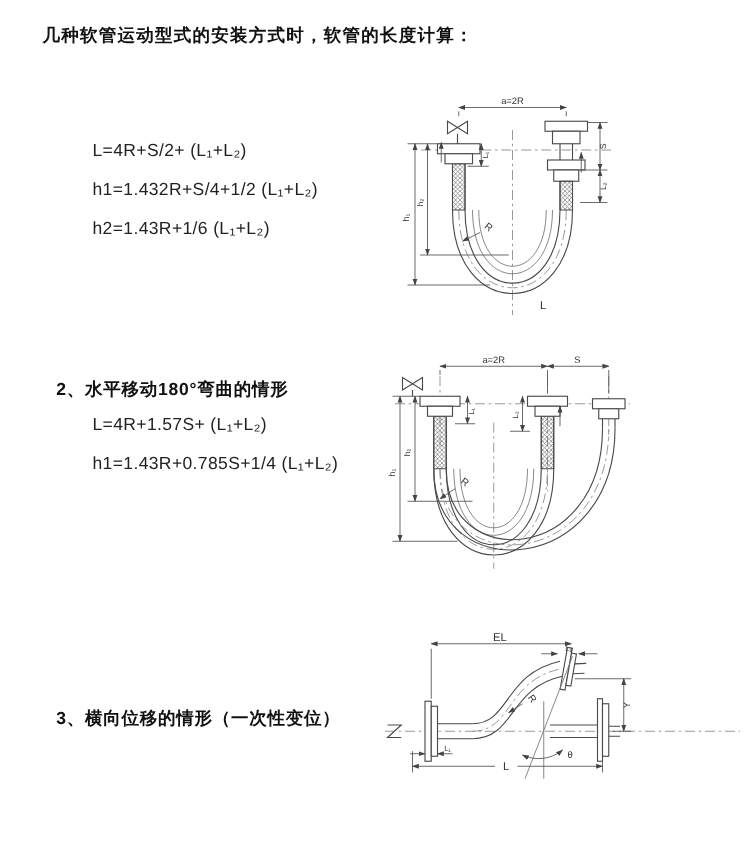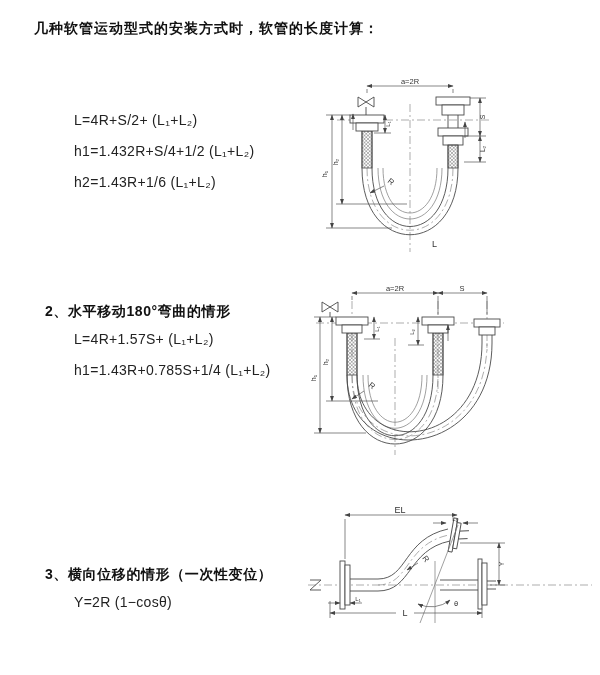--- a/index.html
+++ b/index.html
@@ -56,21 +56,20 @@
     <div class="sec-heading">2、水平移动180°弯曲的情形</div>
     <div class="formulas">
       <div class="formula">L=4R+1.57S+ (L₁+L₂)</div>
       <div class="formula">h1=1.43R+0.785S+1/4 (L₁+L₂)</div>
     </div>
   </div>
 
   <div class="section" style="top:518px;margin-top:48px;">
     <div class="sec-heading">3、横向位移的情形（一次性变位）</div>
     <div class="formulas">
-      <div class="formula">Y=2R (1−cosθ)</div>
     </div>
   </div>
 
   <div class="diagram" style="left:312px;top:76px;">
     <svg width="285" height="182" viewBox="0 0 285 182">
       <path class="dd" d="M98,28 V176"></path>
       <path class="dd" d="M25,44 H180"></path>
 
       <g>
         <path class="ln" d="M50,92 C50,181 146,181 146,92"></path>

